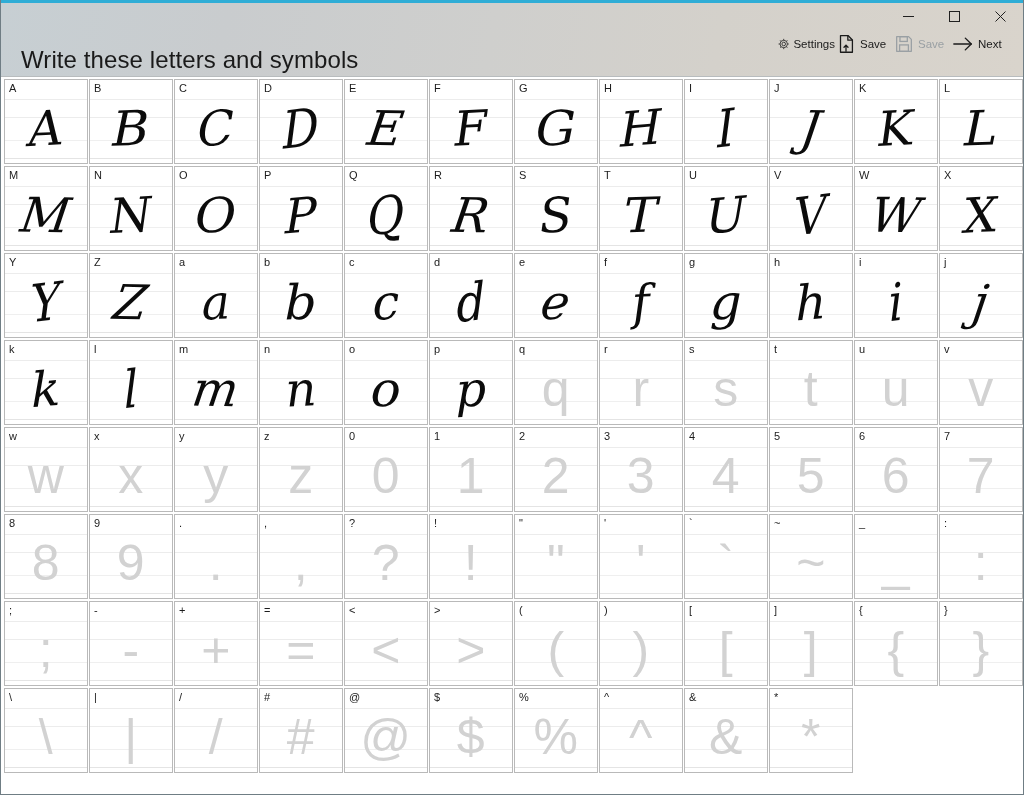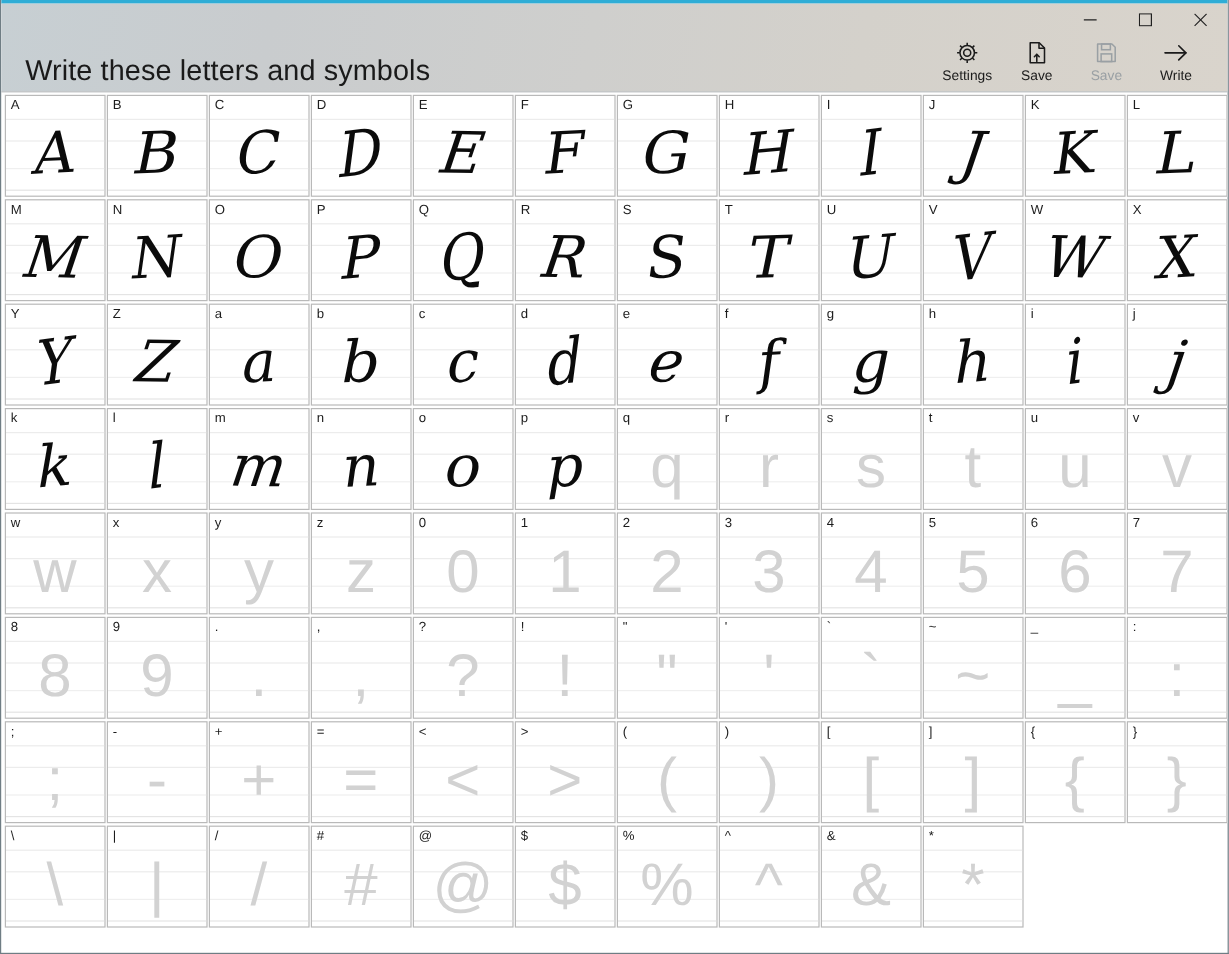--- a/index.html
+++ b/index.html
@@ -24,21 +24,21 @@
     font-size:12px; color:#202020; cursor:default;
   }
   .wc svg { display:block; }
   #app-title {
     position:absolute; left:20px; top:43px;
     font-size:24px; font-weight:400; color:#1a1a1a;
     letter-spacing:.1px; white-space:nowrap;
   }
   #toolbar { position:absolute; right:14px; top:30px; display:flex; gap:0; }
   .tbtn {
-    width:58px; display:flex; flex-direction:column; align-items:center;
+    width:58px; display:flex; flex-direction:row; align-items:center;
     gap:3px; cursor:default; color:#1b1b1b;
   }
   .tbtn .tlabel { font-size:11.5px; line-height:12px; }
   .tbtn.disabled { color:#9aa0a4; }
   .tbtn svg { display:block; }
 
   
   #grid { padding:2px 2px 0 3px; }
   .row { display:flex; }
   .cell {
@@ -145,21 +145,21 @@
         <rect x="7.2" y="13" width="9.6" height="7"></rect>
       </svg>
       <span class="tlabel">Save</span>
     </div>
 
     <div class="tbtn">
       <svg width="24" height="22" viewBox="0 0 26 24" fill="none" stroke="#1b1b1b" stroke-width="1.5">
         <line x1="3" y1="12" x2="22" y2="12" stroke-linecap="round"></line>
         <path d="M15.5 5.6L22 12l-6.5 6.4" stroke-linecap="round" stroke-linejoin="round"></path>
       </svg>
-      <span class="tlabel">Write</span>
+      <span class="tlabel">Next</span>
     </div>
 
   </div>
 </div>
 
 <div id="grid">
     <div class="row">
       <div class="cell">
         <div class="rule r1"></div>
         <div class="rule r2"></div>

